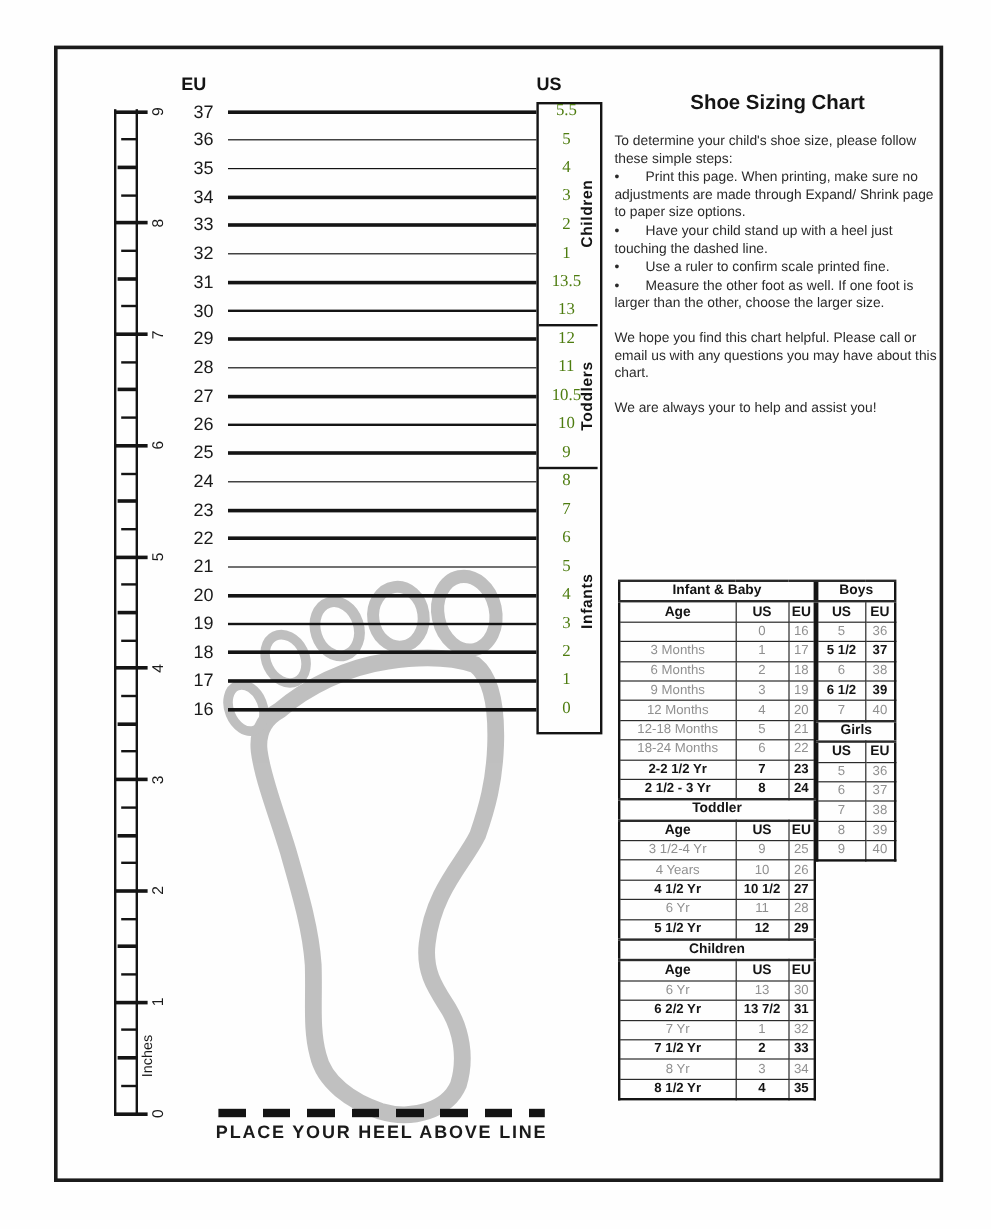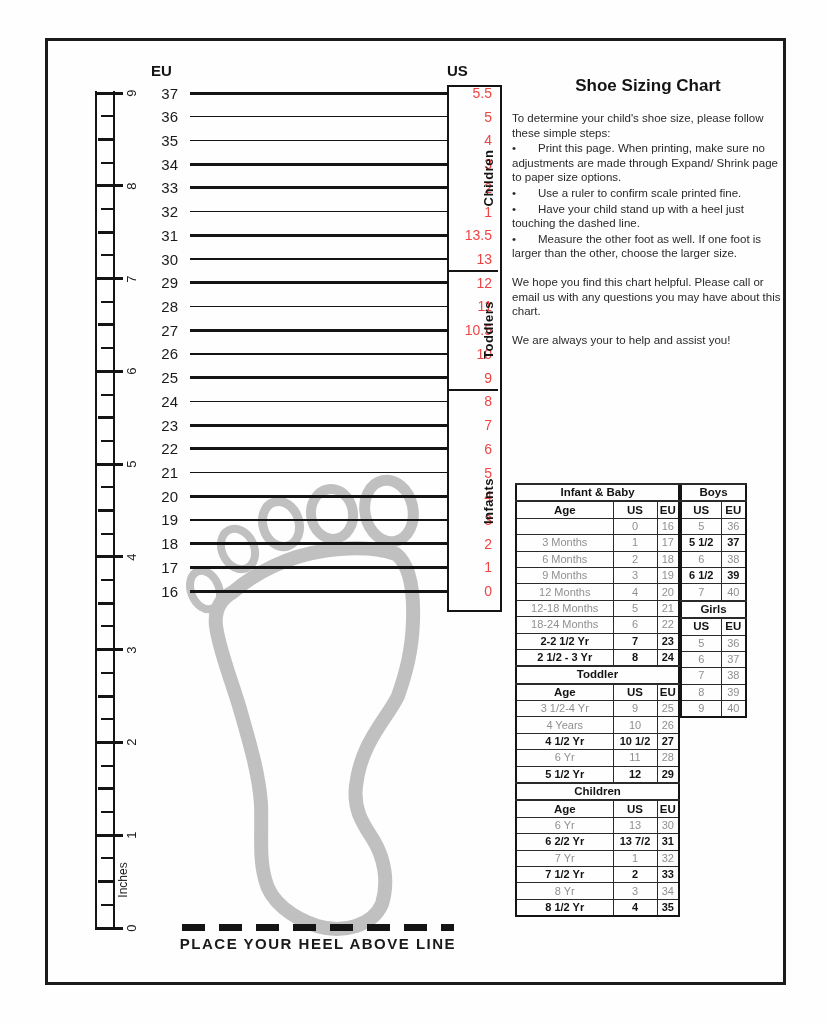--- a/index.html
+++ b/index.html
@@ -3,21 +3,21 @@
 <meta charset="utf-8">
 <style>
   html,body{margin:0;padding:0;background:#fff;}
   .page{position:relative;width:826px;height:1024px;background:#fefefe;overflow:hidden;
         font-family:"Liberation Sans",sans-serif;color:#1d1d1d;}
   .frame{position:absolute;left:45px;top:38px;width:735px;height:941px;border:3px solid #1b1b1b;}
   
   .col-header{position:absolute;font-weight:bold;font-size:15px;color:#141414;}
   .size-line{position:absolute;background:#141414;z-index:2;}
   .eu-num{position:absolute;width:38px;text-align:right;font-size:15px;color:#1a1a1a;z-index:3;}
-  .us-num{position:absolute;width:40px;text-align:right;font-size:14px;color:#ef4444;z-index:4;}
+  .us-num{position:absolute;width:40px;text-align:center;font-size:14px;color:#4d7c0f;z-index:4;font-family:Liberation Serif, serif;}
   .us-box{position:absolute;border:2px solid #141414;z-index:3;}
   .us-div{position:absolute;background:#141414;z-index:4;}
   .vlabel{position:absolute;transform:rotate(-90deg);text-align:center;font-weight:bold;
           font-size:13px;color:#141414;letter-spacing:.5px;z-index:4;}
   
   .ruler-bar{position:absolute;background:#141414;z-index:2;}
   .tick{position:absolute;background:#141414;z-index:2;}
   .inch-num{position:absolute;transform:rotate(-90deg);text-align:center;font-size:13px;color:#1a1a1a;z-index:3;}
   .inches-label{position:absolute;transform:rotate(-90deg);text-align:center;font-size:12px;color:#1a1a1a;z-index:3;}
   
@@ -203,22 +203,22 @@
   <div class="heel-dash"></div>
   <div class="heel-label">PLACE YOUR HEEL ABOVE LINE</div>
 
   <div class="inches-label" style="left:93px;top:873px;width:60px;height:14px;">Inches</div>
 
   <div class="info">
     <h1>Shoe Sizing Chart</h1>
     <p>To determine your child's shoe size, please follow these simple steps:</p>
     <div id="bullet-list">
         <p><span class="bullet">•</span>Print this page. When printing, make sure no adjustments are made through Expand/ Shrink page to paper size options.</p>
+        <p><span class="bullet">•</span>Have your child stand up with a heel just touching the dashed line.</p>
         <p><span class="bullet">•</span>Use a ruler to confirm scale printed fine.</p>
-        <p><span class="bullet">•</span>Have your child stand up with a heel just touching the dashed line.</p>
         <p><span class="bullet">•</span>Measure the other foot as well. If one foot is larger than the other, choose the larger size.</p>
       </div>
     <p class="gap">We hope you find this chart helpful. Please call or email us with any questions you may have about this chart.</p>
     <p class="gap">We are always your to help and assist you!</p>
   </div>
 
   <div class="tables" id="tables">
       <table class="sz">
         <colgroup>
           <col style="width: 97px;">

